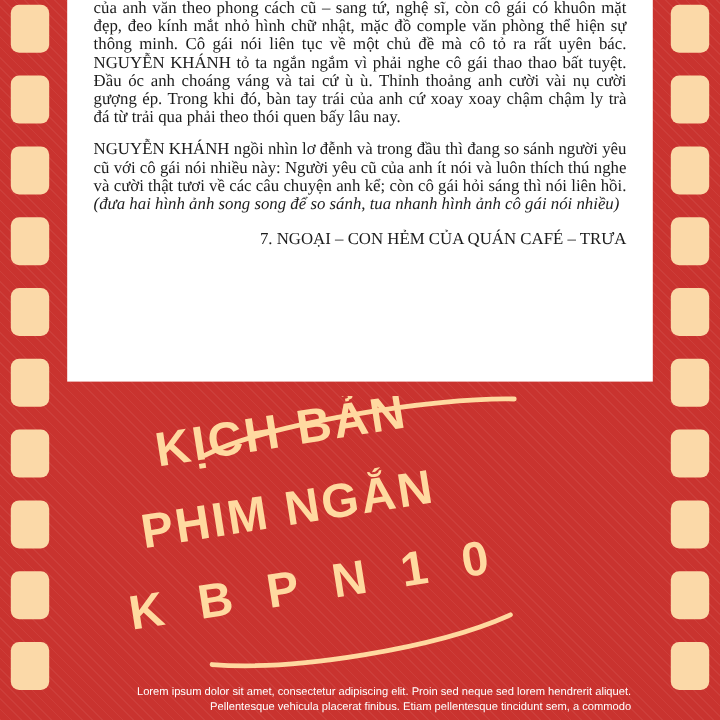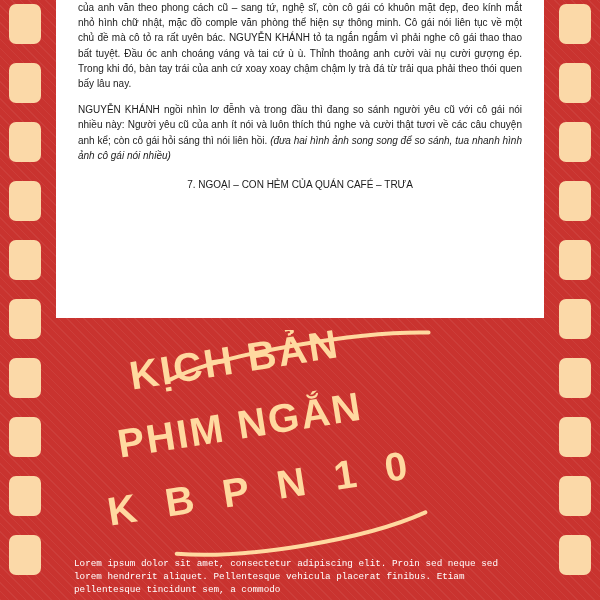--- a/index.html
+++ b/index.html
@@ -67,32 +67,32 @@
     top: -4px;
     width: 488px;
     height: 322px;
     background: #ffffff;
     box-sizing: border-box;
     padding: 4px 22px 0 22px;
     overflow: hidden;
   }
   .script-page p {
     margin: 0 0 11px 0;
-    font-family: Liberation Sans, sans-serif;
-    font-size: 10px;
+    font-family: Liberation Serif, serif;
+    font-size: 14px;
     line-height: 15.2px;
     color: #1b1b1b;
     text-align: justify;
     text-justify: inter-word;
   }
   .script-page p.center {
     text-align: center;
   }
   .script-page p.slug {
-    text-align: center;
+    text-align: right;
     margin-top: 14px;
   }
   .script-page .ital {
     font-style: italic;
   }
 
   
   .title-block {
     position: absolute;
     left: 56px;
@@ -149,25 +149,25 @@
   }
 
   
   .caption {
     position: absolute;
     left: 56px;
     bottom: 0;
     width: 488px;
     padding: 6px 18px 4px 18px;
     box-sizing: border-box;
-    font-family: Liberation Mono, monospace;
+    font-family: Liberation Sans, sans-serif;
     font-size: 9.3px;
     line-height: 13px;
     color: #ffffff;
-    text-align: left;
+    text-align: right;
   }
 </style>
 </head>
 <body>
 
 <div id="page">
 
   <div class="hatch"></div>
 
   <div class="sprockets left">

